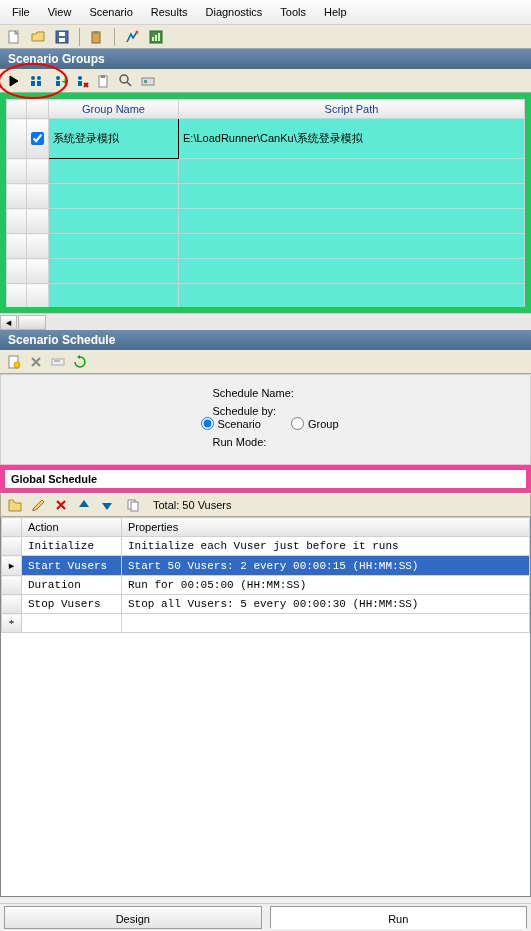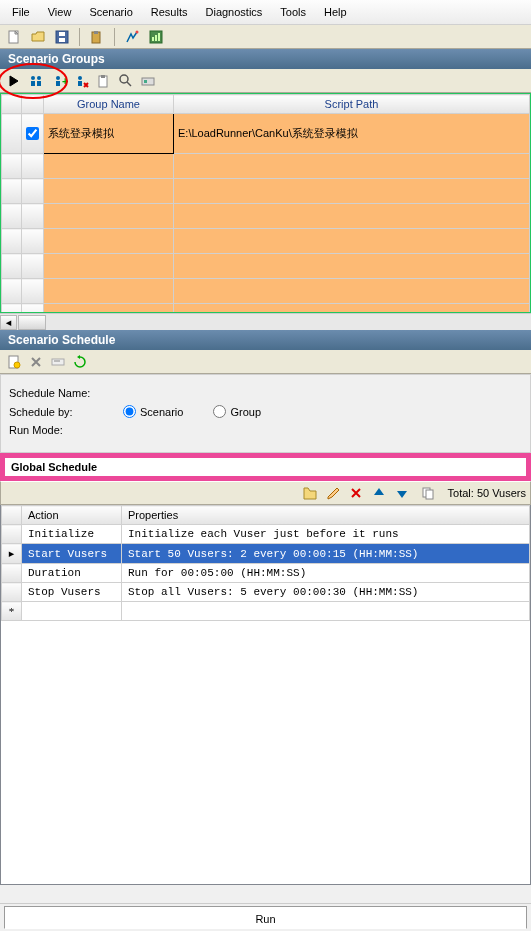--- a/index.html
+++ b/index.html
@@ -11,37 +11,37 @@
 .toolbar-main { background: #ece9d8; border-bottom: 1px solid #aca899; padding: 2px 4px; display: flex; gap: 4px; align-items: center; height: 24px; }
 .toolbar-main .sep { width: 1px; height: 18px; background: #aca899; margin: 0 3px; }
 .tbtn { width: 20px; height: 20px; display: flex; align-items: center; justify-content: center; cursor: default; }
 
 .section-header { background: linear-gradient(#6b8cae, #4a6d8c); color: #fff; font-weight: bold; padding: 3px 8px; font-size: 12px; }
 
 .panel-toolbar { background: #ece9d8; border-bottom: 1px solid #aca899; padding: 2px 4px; display: flex; gap: 2px; align-items: center; height: 24px; position: relative; }
 
 .red-circle { position: absolute; left: -2px; top: -6px; width: 70px; height: 36px; border: 2px solid #e00; border-radius: 50%; pointer-events: none; z-index: 10; }
 
-.groups-grid { background: #fdba74; border: 1px solid #22c55e; overflow: auto; height: 220px; }
+.groups-grid { background: #5eead4; border: 6px solid #22c55e; overflow: auto; height: 220px; }
 .groups-grid table { border-collapse: collapse; width: 100%; }
 .groups-grid th { background: linear-gradient(#fdfdfd, #e4e4e4); border: 1px solid #d0d0d0; padding: 3px 6px; font-weight: normal; color: #1b3f8b; }
 .groups-grid td { border: 1px solid #d0d0d0; padding: 12px 4px; height: 18px; }
 .groups-grid .row-head { width: 20px; background: linear-gradient(#fdfdfd, #e4e4e4); }
 .scrollbar-btm { height: 17px; background: #e8e8e8; border-top: 1px solid #ccc; display: flex; align-items: center; }
 .scrollbar-btm .arrow { width: 17px; height: 15px; background: linear-gradient(#fdfdfd,#d8d8d8); border: 1px solid #b8b8b8; display:flex; align-items:center; justify-content:center; }
 .scrollbar-btm .thumb { width: 28px; height: 15px; background: linear-gradient(#fdfdfd,#d8d8d8); border: 1px solid #b8b8b8; margin-left: 1px; }
 
 .schedule-panel { padding: 6px 8px 10px 8px; background: #f0f0f0; border: 1px solid #d0d0d0; }
-.form-row { display: flex; align-items: center; margin: 6px 0; }
+.form-row { display: flex; align-items: center; margin: 6px 0; flex-direction: column; }
 .form-row .lbl { width: 106px; }
 .form-row input[type=text] { border: 1px solid #7f9db9; padding: 2px 4px; height: 20px; flex: 1; background: #fff; }
 .radio-group { display: flex; gap: 30px; margin-left: 8px; }
 .radio-group label { display: flex; align-items: center; gap: 4px; }
 
-.schedule-toolbar { background: #ece9d8; border: 1px solid #aca899; border-top: 1px solid #fff; padding: 2px 4px; display: flex; gap: 3px; align-items: center; height: 24px; justify-content: flex-end; }
+.schedule-toolbar { background: #ece9d8; border: 1px solid #aca899; border-top: 1px solid #fff; padding: 2px 4px; display: flex; gap: 3px; align-items: center; height: 24px; }
 
 .subheader { background: #fff; border: 5px solid #ec4899; padding: 3px 6px; font-weight: bold; font-size: 11px; }
 
 .global-grid { background: #fff; border: 1px solid #828790; border-top: none; height: 380px; }
 .global-grid table { border-collapse: collapse; width: 100%; }
 .global-grid th { background: linear-gradient(#fdfdfd, #e4e4e4); border: 1px solid #d0d0d0; padding: 3px 6px; font-weight: normal; text-align: left; }
 .global-grid td { border: 1px solid #d0d0d0; padding: 3px 6px; height: 18px; font-family: 'Courier New', monospace; }
 .global-grid .row-head { width: 20px; background: linear-gradient(#fdfdfd,#e4e4e4); font-family: Tahoma; text-align:center; }
 .global-grid tr.selected td { background: #316ac5; color: #fff; }
 .global-grid tr.selected .row-head { background: linear-gradient(#fdfdfd,#e4e4e4); color: #000; }
@@ -363,14 +363,15 @@
     <tr>
       <td class="row-head">*</td>
       <td></td>
       <td></td>
     </tr>
   </tbody>
     </table>
 </div>
 
 <div class="bottom-tabs">
+  <div class="tab">Design</div>
   <div class="tab active">Run</div>
 </div>
 
 </body></html>

